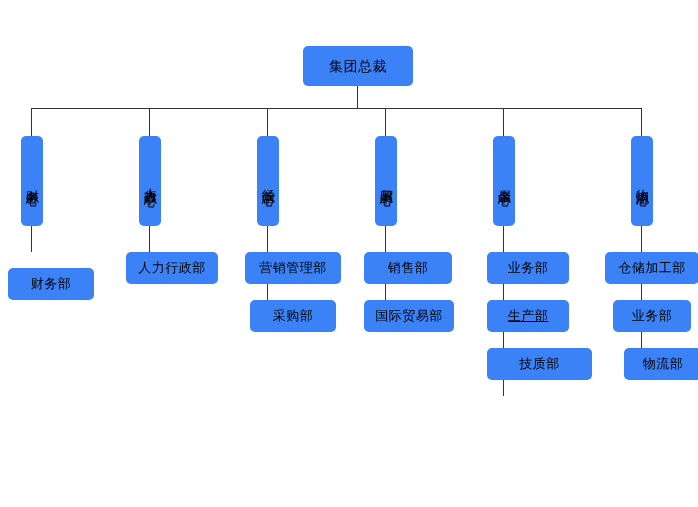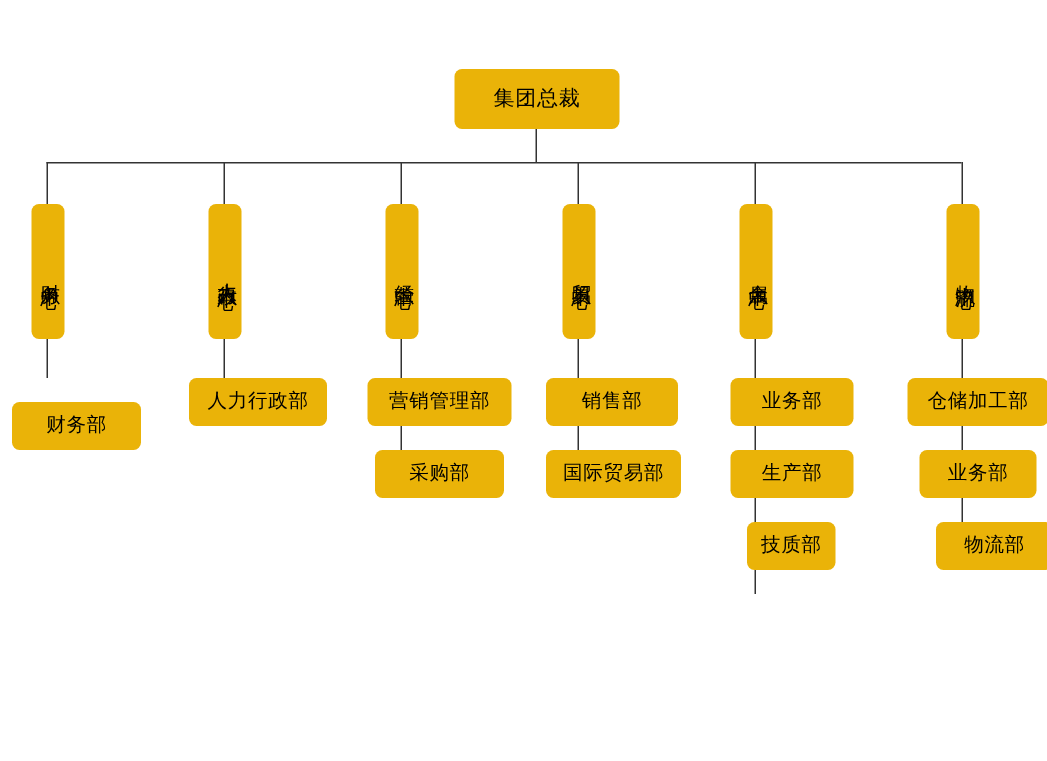--- a/index.html
+++ b/index.html
@@ -13,21 +13,21 @@
     font-family: "DejaVu Sans", "Liberation Sans", sans-serif;
     overflow: hidden;
   }
   #chart {
     position: relative;
     width: 698px;
     height: 507px;
   }
   .node {
     position: absolute;
-    background: #eab308;
+    background: #3b82f6;
     border-radius: 5px;
     color: #000000;
     display: flex;
     align-items: center;
     justify-content: center;
     text-align: center;
     font-size: 13px;
     line-height: 16px;
     box-sizing: border-box;
     letter-spacing: 0.5px;
@@ -109,25 +109,25 @@
   </div>
 
   <div class="node vertical" style="left:493px; top:136px; width:22px; height:90px;">
     <span>金属中心</span>
   </div>
   <div class="line v" style="left:503px; top:226px; height:26px;"></div>
   <div class="node" style="left:487px; top:252px; width:82px; height:32px;">
     <span>业务部</span>
   </div>
   <div class="line v" style="left:503px; top:284px; height:16px;"></div>
-  <div class="node" style="left:487px; top:300px; width:82px; height:32px;">
+  <div class="node" style="left:487px; top:300px; width:82px; height:32px;text-decoration:underline;">
     <span>生产部</span>
   </div>
   <div class="line v" style="left:503px; top:332px; height:16px;"></div>
-  <div class="node" style="left:487px; top:348px; width:59px; height:32px;margin-left:11px;">
+  <div class="node" style="left:487px; top:348px; width:105px; height:32px;">
     <span>技质部</span>
   </div>
   <div class="line v" style="left:503px; top:380px; height:16px;"></div>
 
   <div class="node vertical" style="left:631px; top:136px; width:22px; height:90px;">
     <span>物流中心</span>
   </div>
   <div class="line v" style="left:641px; top:226px; height:26px;"></div>
   <div class="node" style="left:605px; top:252px; width:94px; height:32px;">
     <span>仓储加工部</span>

